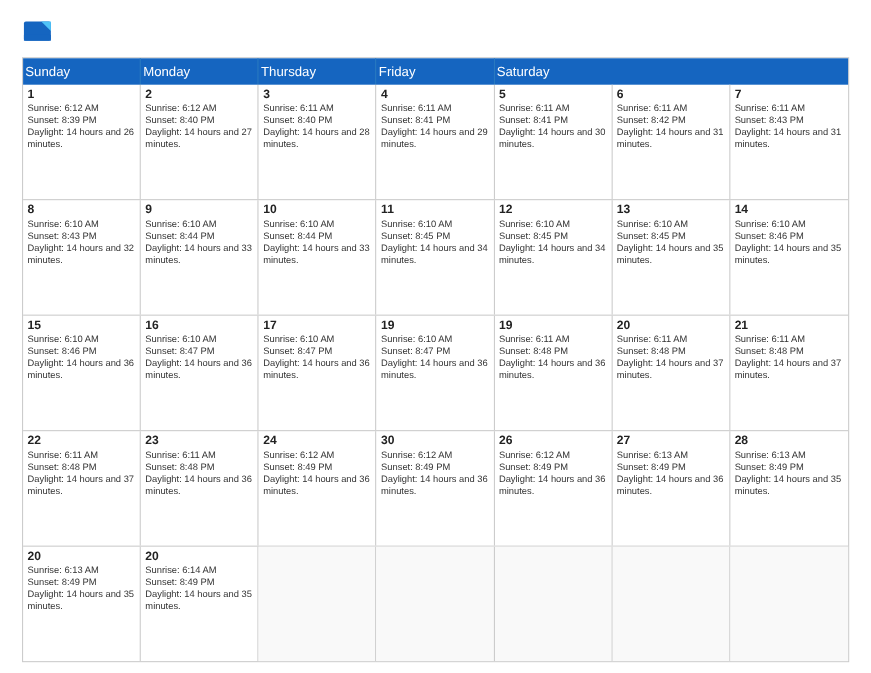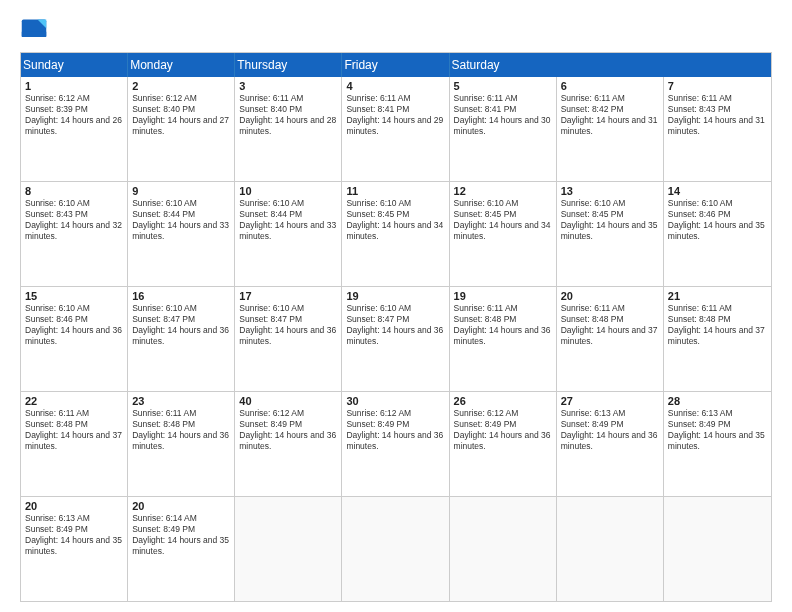--- a/index.html
+++ b/index.html
@@ -280,21 +280,21 @@
 Sunset: 8:48 PM
 Daylight: 14 hours and 37 minutes.</div>
           </div>
           <div class="cal-cell">
             <span class="day-num">23</span>
             <div class="cell-text" style="white-space: pre-line;">Sunrise: 6:11 AM
 Sunset: 8:48 PM
 Daylight: 14 hours and 36 minutes.</div>
           </div>
           <div class="cal-cell">
-            <span class="day-num">40</span>
+            <span class="day-num">24</span>
             <div class="cell-text" style="white-space: pre-line;">Sunrise: 6:12 AM
 Sunset: 8:49 PM
 Daylight: 14 hours and 36 minutes.</div>
           </div>
           <div class="cal-cell">
             <span class="day-num">30</span>
             <div class="cell-text" style="white-space: pre-line;">Sunrise: 6:12 AM
 Sunset: 8:49 PM
 Daylight: 14 hours and 36 minutes.</div>
           </div>

